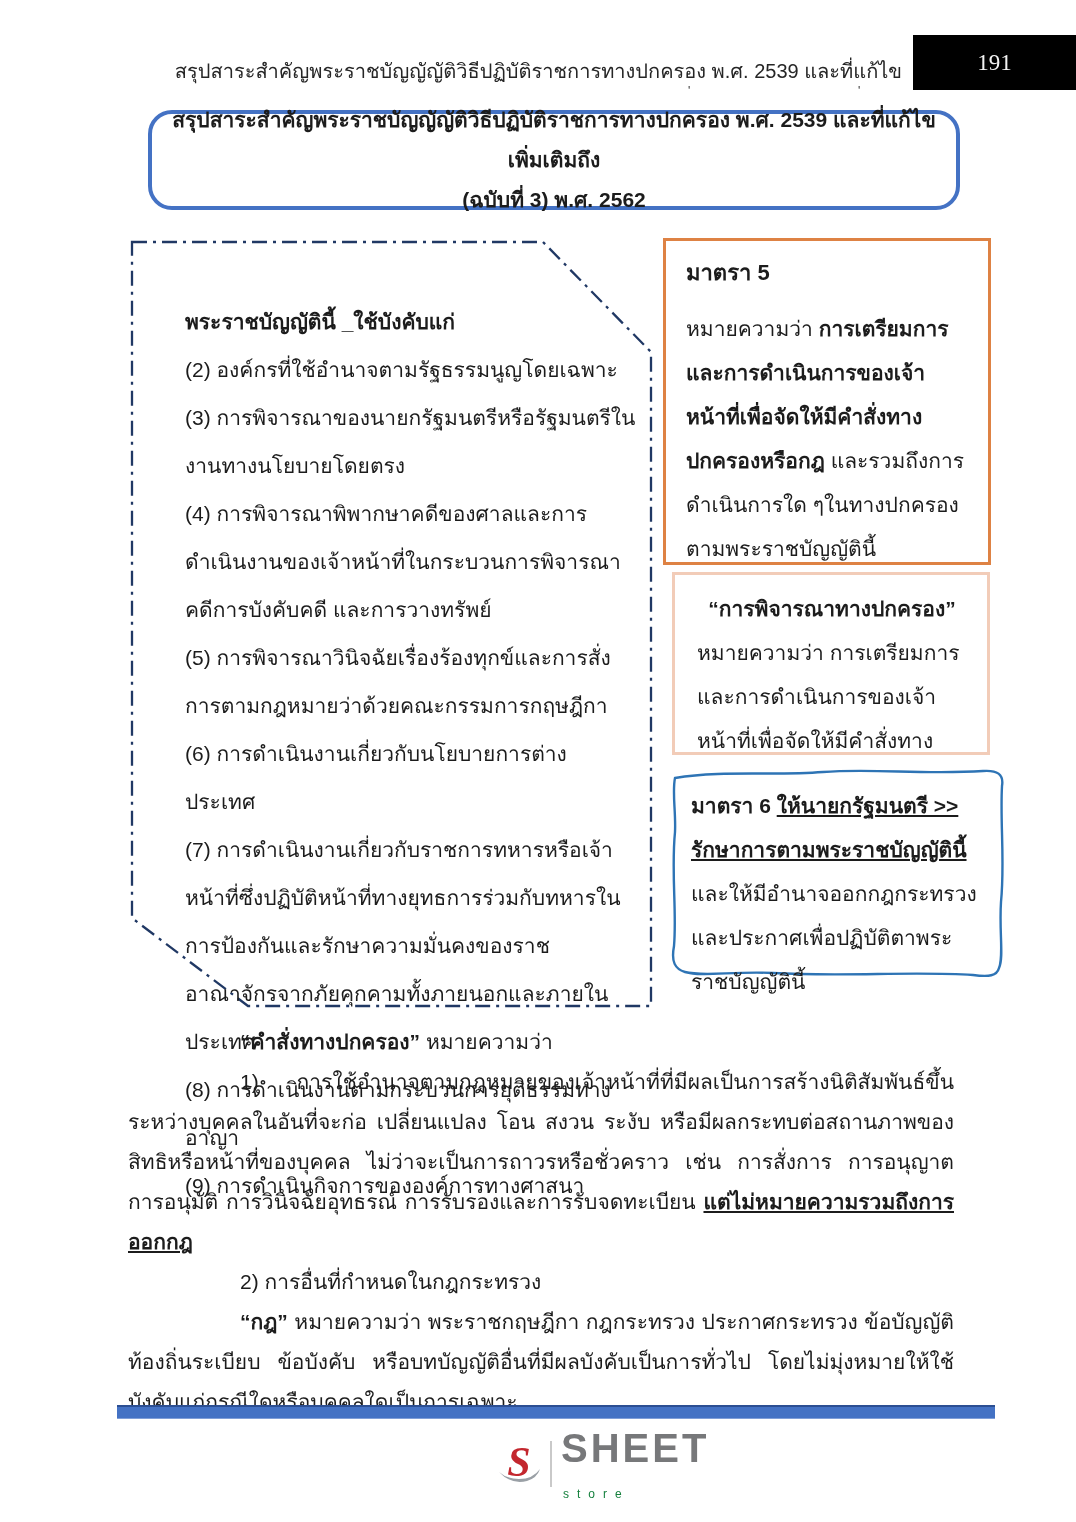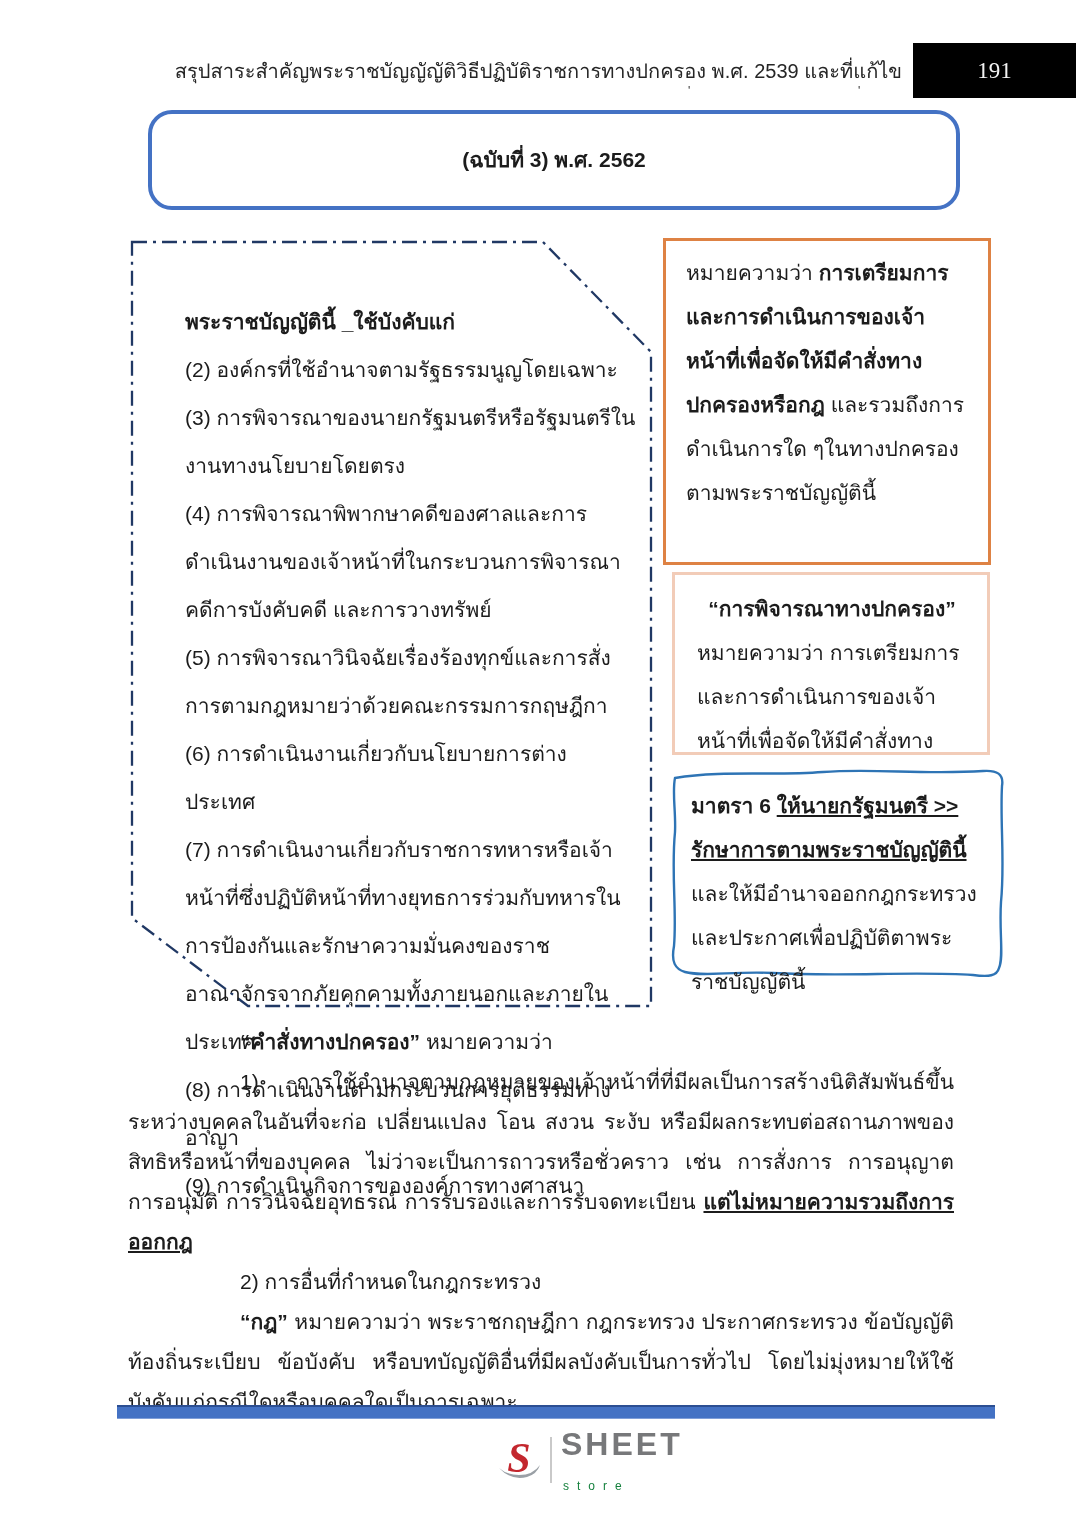--- a/index.html
+++ b/index.html
@@ -9,21 +9,21 @@
   }
   .b{font-weight:bold;}
   .u{text-decoration:underline;}
 
   
   .header-title{
     position:absolute;right:174px;top:55px;white-space:nowrap;
     font-size:20px;color:#262626;
   }
   .page-number-box{
-    position:absolute;left:913px;top:43px;width:163px;height:55px;background:#000;
+    position:absolute;left:913px;top:35px;width:163px;height:55px;background:#000;
     display:flex;align-items:center;justify-content:center;
     color:#f2f2f2;font-family:"Liberation Serif",serif;font-size:23px;
   }
   .stray{position:absolute;font-size:12px;color:#333;}
   .stray.s1{left:688px;top:84px;}
   .stray.s2{left:858px;top:84px;}
 
   
   .title-box{
     position:absolute;left:148px;top:110px;width:812px;height:100px;
@@ -74,36 +74,37 @@
   .definitions p{margin:0;text-indent:112px;}
 
   
   .footer-bar{
     position:absolute;left:117px;top:1405px;width:878px;height:11px;
     background:#4472C4;border-top:2px solid #2c4f93;border-bottom:1px solid #7f9ed8;
   }
   .logo{position:absolute;left:497px;top:1428px;display:flex;align-items:center;gap:9px;}
   .logo-divider{width:2px;height:46px;background:#c9c9c9;}
   .logo-text{display:flex;flex-direction:column;line-height:1;}
-  .logo-brand{font-weight:bold;font-size:32px;color:#77787a;letter-spacing:3px;}
+  .logo-brand{font-weight:bold;font-size:40px;color:#77787a;letter-spacing:3px;}
   .logo-sub{font-size:12px;color:#15803d;letter-spacing:8px;margin-top:20px;padding-left:2px;}
 </style>
 </head>
 <body>
 
 <div class="page">
 
   <div class="header-title">สรุปสาระสำคัญพระราชบัญญัญัติวิธีปฏิบัติราชการทางปกครอง พ.ศ. 2539 และที่แก้ไข</div>
   <div class="page-number-box">
     <span>191</span>
   </div>
   <span class="stray s1">'</span>
   <span class="stray s2">'</span>
 
   <div class="title-box">
+    <div>สรุปสาระสำคัญพระราชบัญญัญัติวิธีปฏิบัติราชการทางปกครอง พ.ศ. 2539 และที่แก้ไขเพิ่มเติมถึง</div>
     <div>(ฉบับที่ 3) พ.ศ. 2562</div>
   </div>
 
   <div class="scope-box">
     <svg width="524" height="770" viewBox="0 0 524 770">
       <polygon points="2,2 413,2 521,112 521,766 118,766 2,678" fill="none" stroke="#203864" stroke-width="2.3" stroke-dasharray="15 6 3 6"></polygon>
     </svg>
     <div class="scope-content">
       <div class="scope-heading">พระราชบัญญัตินี้ _ใช้บังคับแก่</div>
       <div>
@@ -113,20 +114,21 @@
           <div class="scope-item">(5) การพิจารณาวินิจฉัยเรื่องร้องทุกข์และการสั่งการ​ตามกฎหมายว่าด้วยคณะกรรมการกฤษฎีกา</div>
           <div class="scope-item">(6) การดำเนินงานเกี่ยวกับนโยบายการต่างประเทศ</div>
           <div class="scope-item">(7) การดำเนินงานเกี่ยวกับราชการทหารหรือเจ้าหน้าที่​ซึ่งปฏิบัติหน้าที่ทางยุทธการร่วมกับทหารในการ​ป้องกันและรักษาความมั่นคงของราชอาณาจักรจากภัย​คุกคามทั้งภายนอกและภายในประเทศ</div>
           <div class="scope-item">(8) การดำเนินงานตามกระบวนการยุติธรรมทางอาญา</div>
           <div class="scope-item">(9) การดำเนินกิจการขององค์การทางศาสนา</div>
         </div>
     </div>
   </div>
 
   <div class="m5-box">
+    <div class="m5-title">มาตรา 5</div>
     <div><span>หมายความว่า </span><span class="b">การเตรียมการและการ​ดำเนินการของเจ้าหน้าที่เพื่อจัดให้มี​คำสั่งทางปกครองหรือกฎ</span><span> และรวมถึง​การดำเนินการใด ๆในทางปกครองตาม​พระราชบัญญัตินี้</span></div>
   </div>
 
   <div class="cons-box">
     <div class="cons-term">“การพิจารณาทางปกครอง”</div>
     <div>หมายความว่า การเตรียมการและการ​ดำเนินการของเจ้าหน้าที่เพื่อจัดให้มี​คำสั่งทางปกครอง</div>
   </div>
 
   <div class="m6-box">
     <svg width="348" height="226" viewBox="0 0 348 226">

